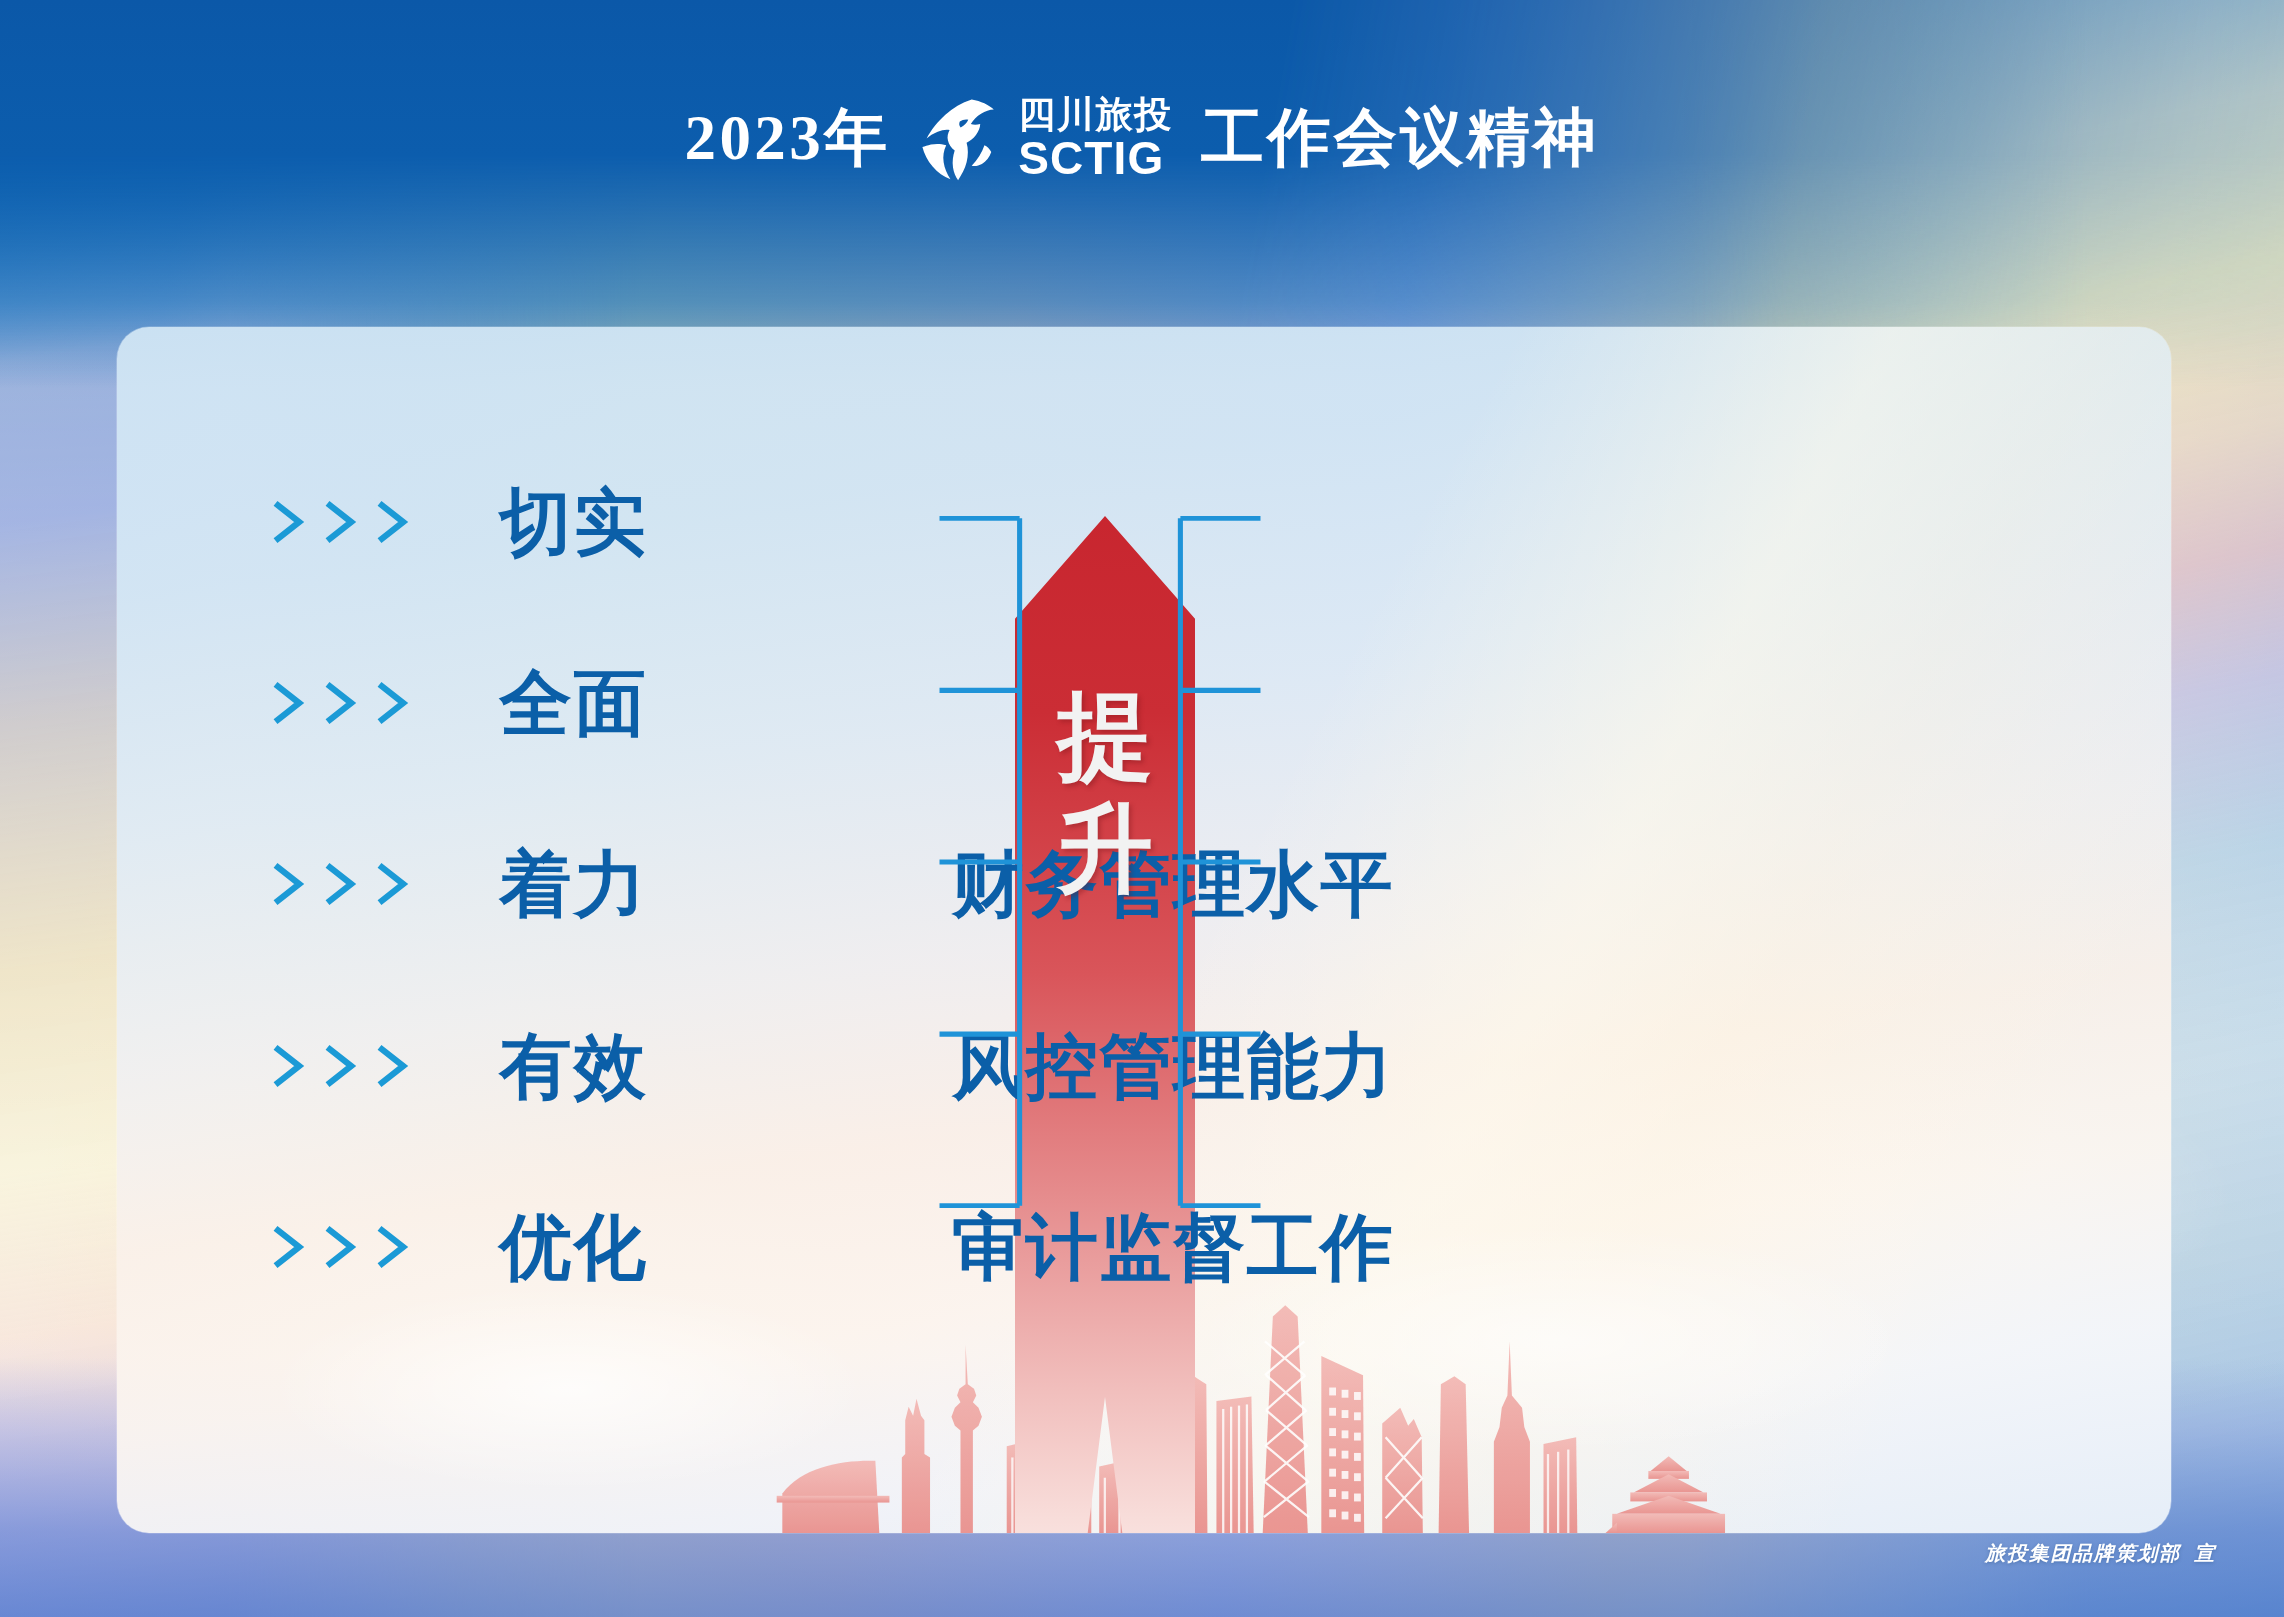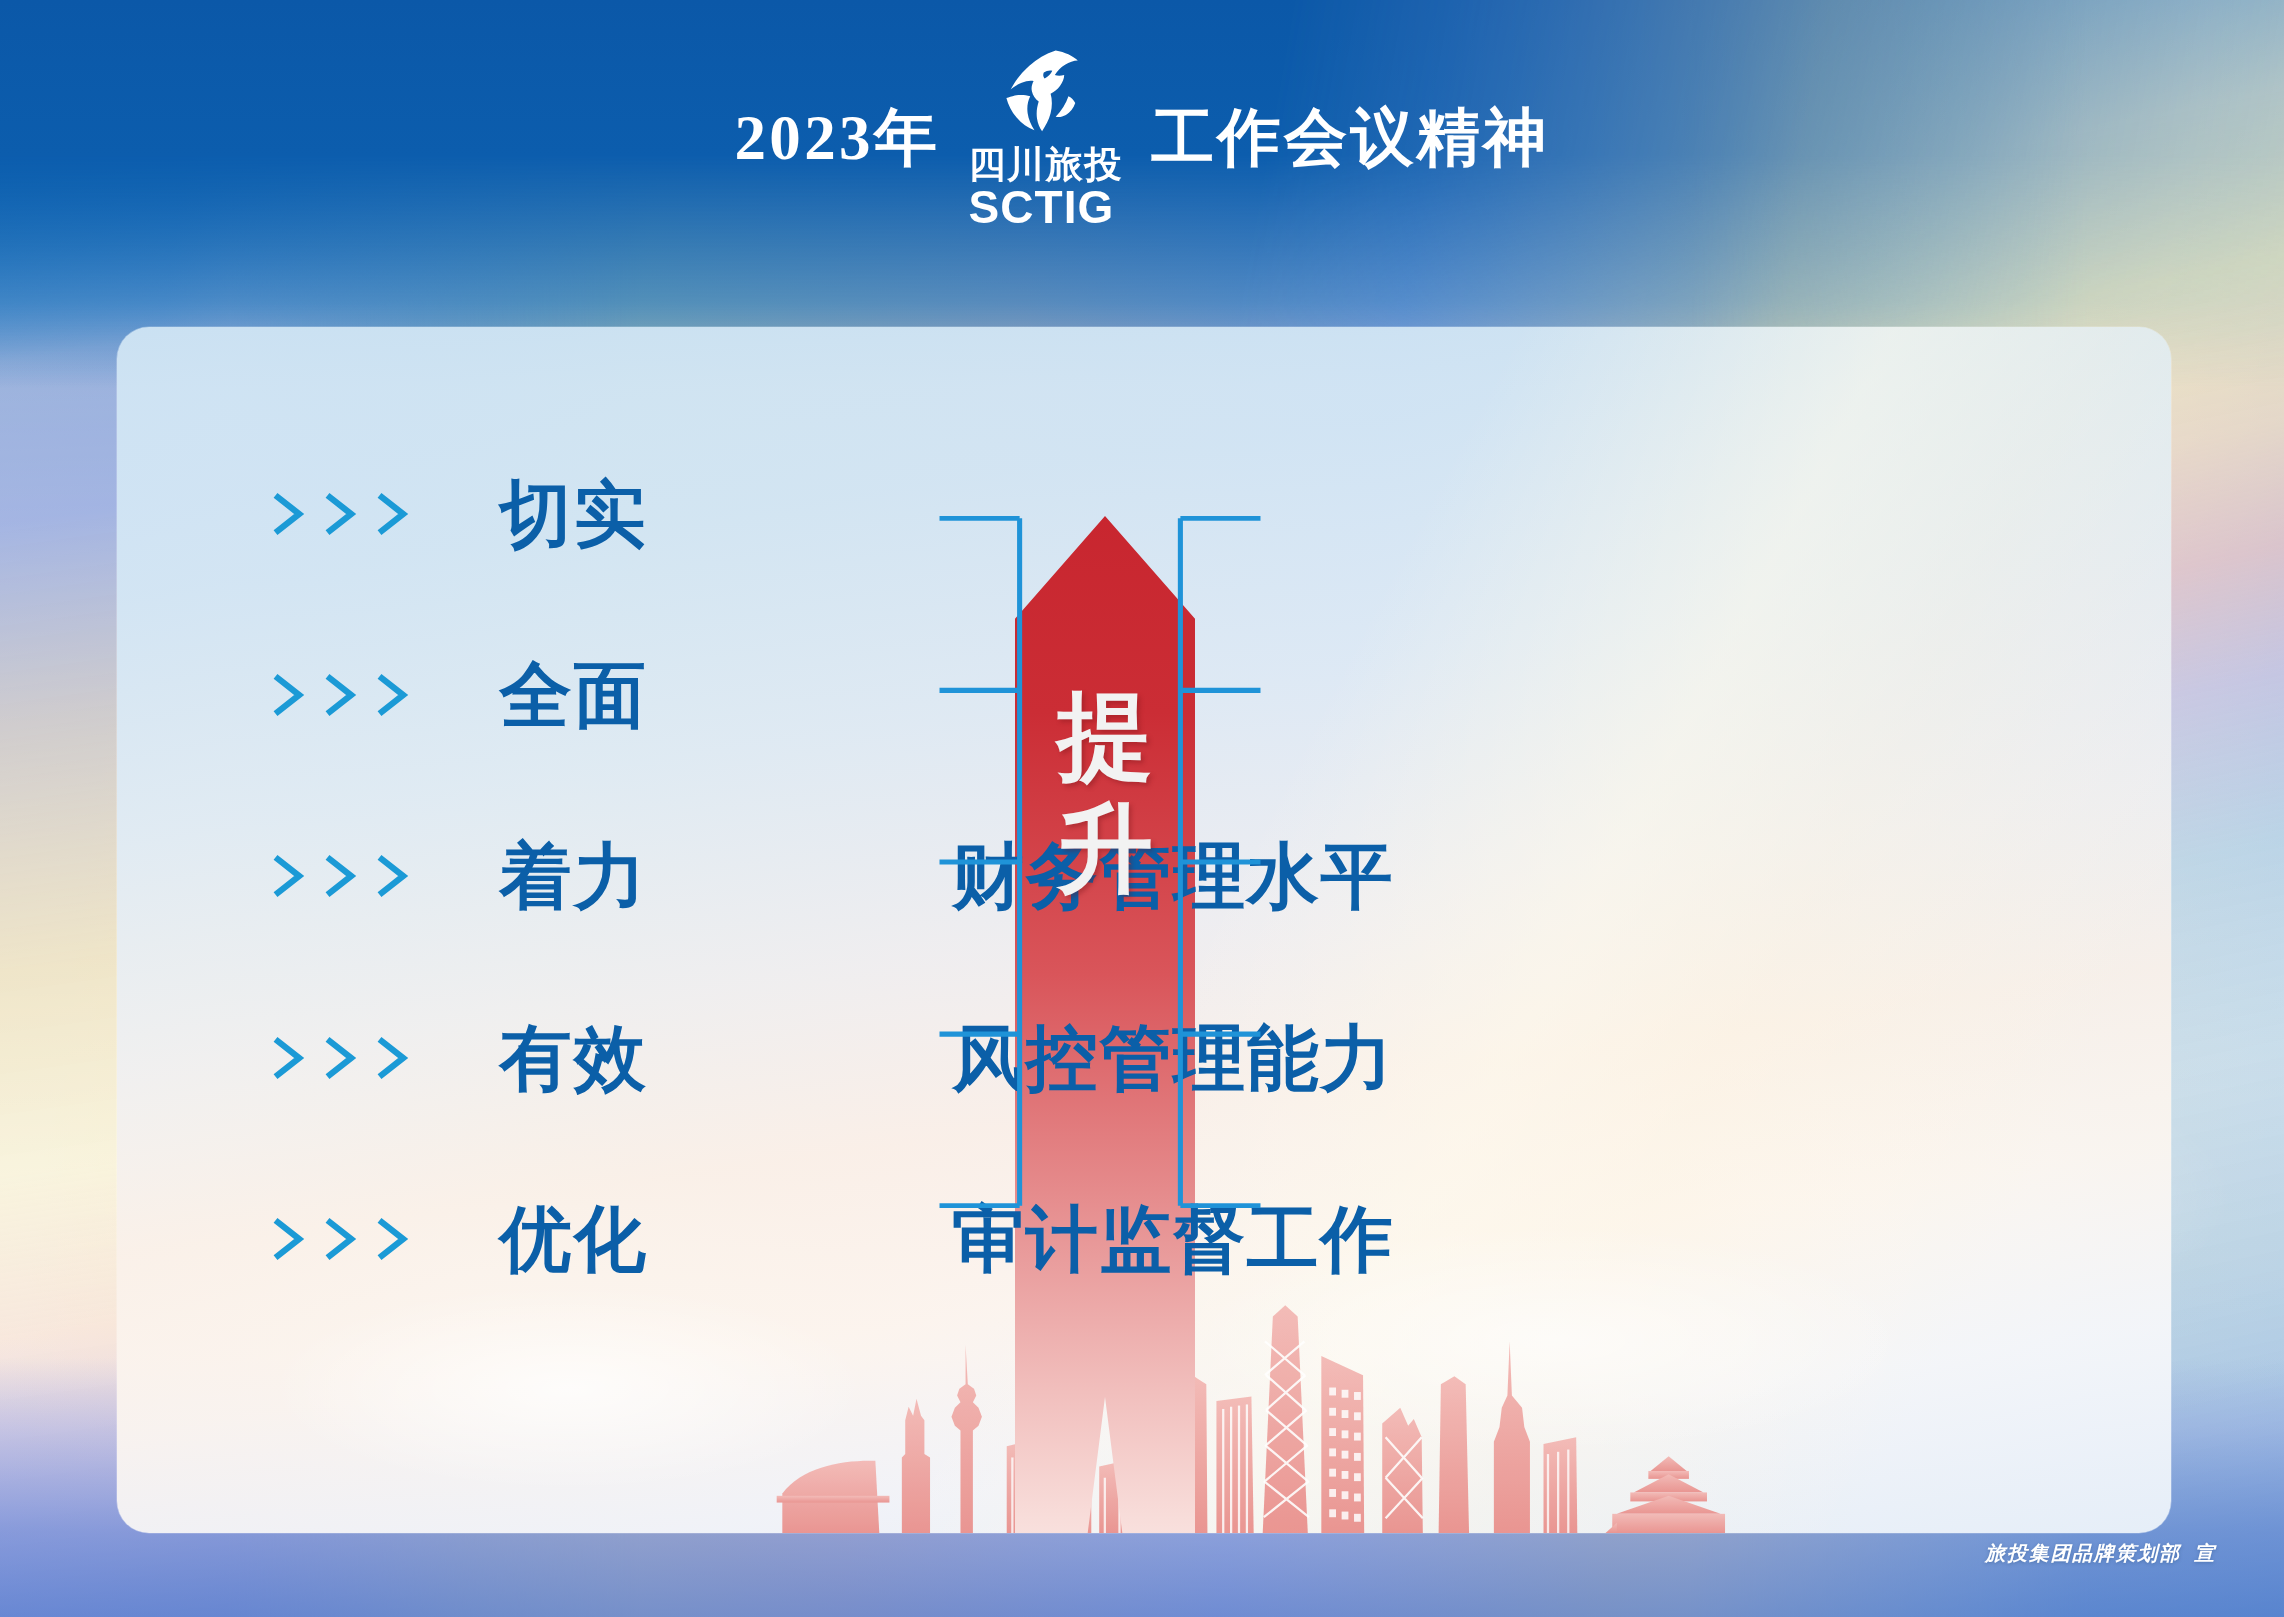--- a/index.html
+++ b/index.html
@@ -100,21 +100,21 @@
   
   #header{
     position:absolute;left:0;right:0;top:85px;height:107px;
     display:flex;align-items:center;justify-content:center;gap:28px;z-index:20;
   }
   .hdr-text{
     color:#ffffff;font-family:"Liberation Serif","DejaVu Serif",serif;
     font-weight:bold;font-size:63px;letter-spacing:3.4px;line-height:1;
     white-space:nowrap;
   }
-  #logo{display:flex;align-items:center;gap:14.7px;flex-direction:column;}
+  #logo{display:flex;align-items:center;gap:14.7px;}
   #logo-globe{width:85px;height:85px;flex:0 0 auto;}
   #logo-words{display:flex;flex-direction:column;justify-content:center;gap:1.1px;}
   #logo-cn{
     color:#fff;font-size:37px;font-weight:bold;letter-spacing:1.7px;line-height:1;
     font-family:"Liberation Sans","DejaVu Sans",sans-serif;white-space:nowrap;
   }
   #logo-en{
     color:#fff;font-size:46px;font-weight:bold;letter-spacing:1.1px;line-height:1;
     font-family:"Liberation Sans","DejaVu Sans",sans-serif;white-space:nowrap;
   }
@@ -151,21 +151,21 @@
   }
 
   
   #skyline{
     position:absolute;left:0;right:0;bottom:0;height:265px;pointer-events:none;
     opacity:.92;
   }
 
   
   #content{
-    position:absolute;left:0;top:0;width:100%;height:100%;
+    position:absolute;left:0;top:8px;width:100%;height:100%;
     display:grid;
     grid-template-columns: 316px 215px 68px 152px 68px 1fr;
     grid-template-rows:repeat(5, 1fr);
     align-items:center;
     padding:96px 8px 203px 0;
     box-sizing:border-box;z-index:6;
   }
   .chev{
     grid-column:1;justify-self:end;display:flex;gap:17px;align-items:center;
     padding-right:22.6px;

